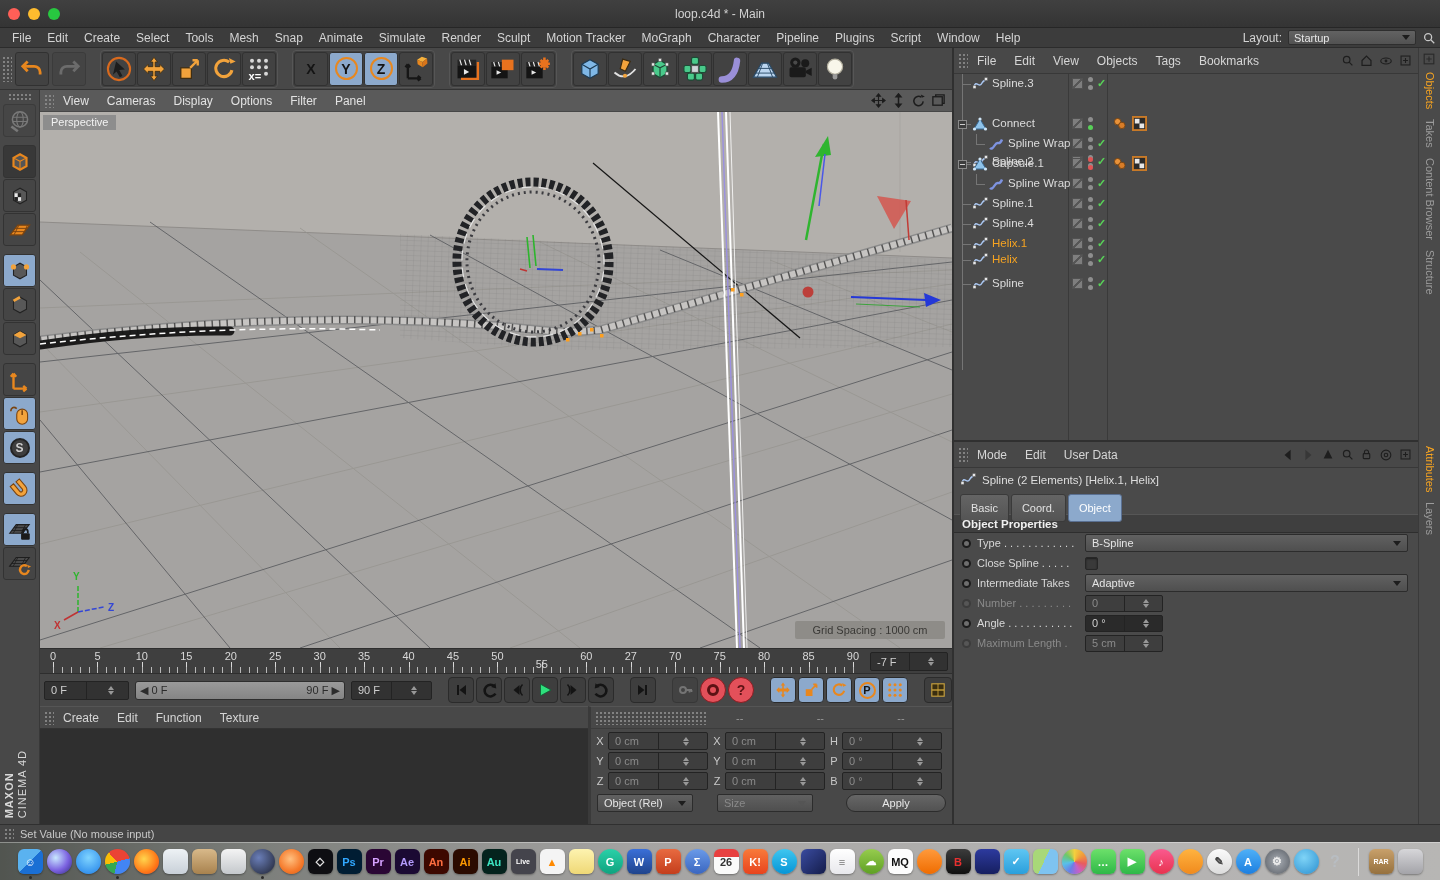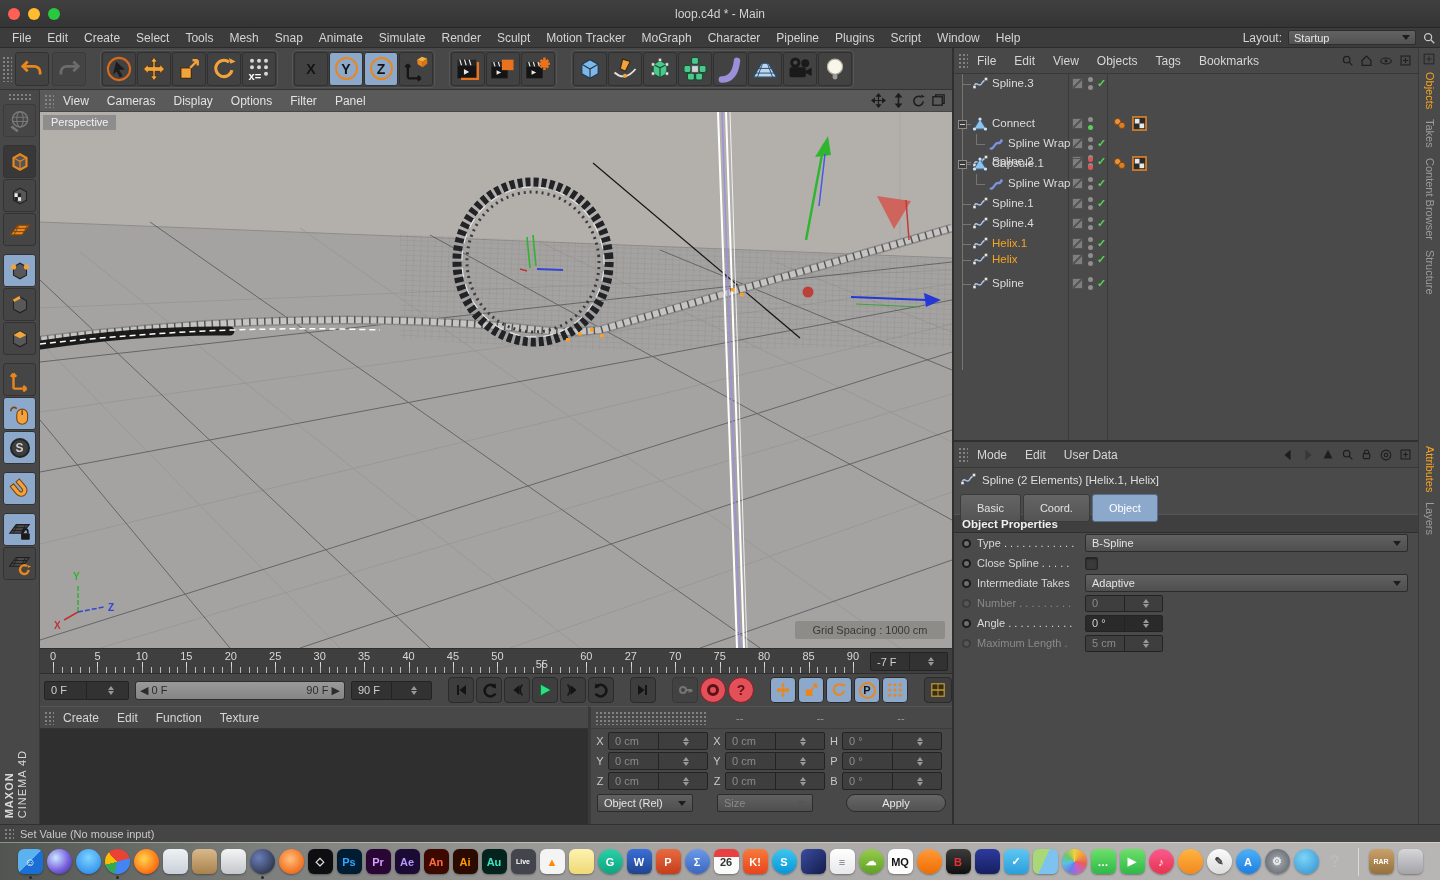--- a/index.html
+++ b/index.html
@@ -141,21 +141,21 @@
   .om-swatch{position:absolute;left:118px;top:4px;width:11px;height:11px;background:
     linear-gradient(135deg,#7e7e7e 44%,#565656 44% 56%,#7e7e7e 56%);border:1px solid #515151}
   .om-dots{position:absolute;left:134px;top:3px;display:flex;flex-direction:column;gap:3px;align-items:center}
   .om-dots i{width:5px;height:5px;border-radius:50%}
   .om-dots i.gray{background:#8e8e8e}.om-dots i.green{background:#58d058}.om-dots i.red{background:#e05555}
   .om-check{position:absolute;left:143px;top:3px;color:#58d058;font-size:11px;font-weight:bold}
   .om-tags{position:absolute;left:158px;top:2px;display:flex;gap:5px}
   #attrs{position:absolute;left:0;top:392px;width:488px;height:384px;border-top:2px solid #303030}
   #attrtitle{height:24px;display:flex;align-items:center;gap:6px;padding-left:6px;color:#dedede;font-size:11.5px}
   #attrtabs{height:22px;display:flex;gap:2px;padding:2px 0 0 6px}
-  .atab{height:28px;padding:0 16px;background:linear-gradient(#646464,#545454);border:1px solid #3a3a3a;border-radius:3px;
+  .atab{height:28px;padding:0 10px;background:linear-gradient(#646464,#545454);border:1px solid #3a3a3a;border-radius:3px;
     display:flex;align-items:center;color:#e2e2e2}
   .atab.active{background:#8ca9cc;color:#fff;border-color:#5a7092}
   #attrsection{height:19px;background:#3f3f3f;border-top:1px solid #565656;border-bottom:1px solid #2e2e2e;
     display:flex;align-items:center;padding-left:8px;font-weight:bold;color:#f0f0f0;font-size:11.5px}
   .attr-row{position:relative;height:20px;display:flex;align-items:center}
   .anim-dot{width:9px;height:9px;border-radius:50%;border:2px solid #1c1c1c;background:#6e6e6e;margin:0 6px 0 8px;flex:none}
   .attr-row.dis .anim-dot{border-color:#3c3c3c;background:#565656}
   .attr-label{width:108px;color:#d8d8d8;white-space:nowrap;overflow:hidden;flex:none}
   .attr-row.dis .attr-label{color:#8a8a8a}
   .attr-ctl{display:flex;align-items:center}

